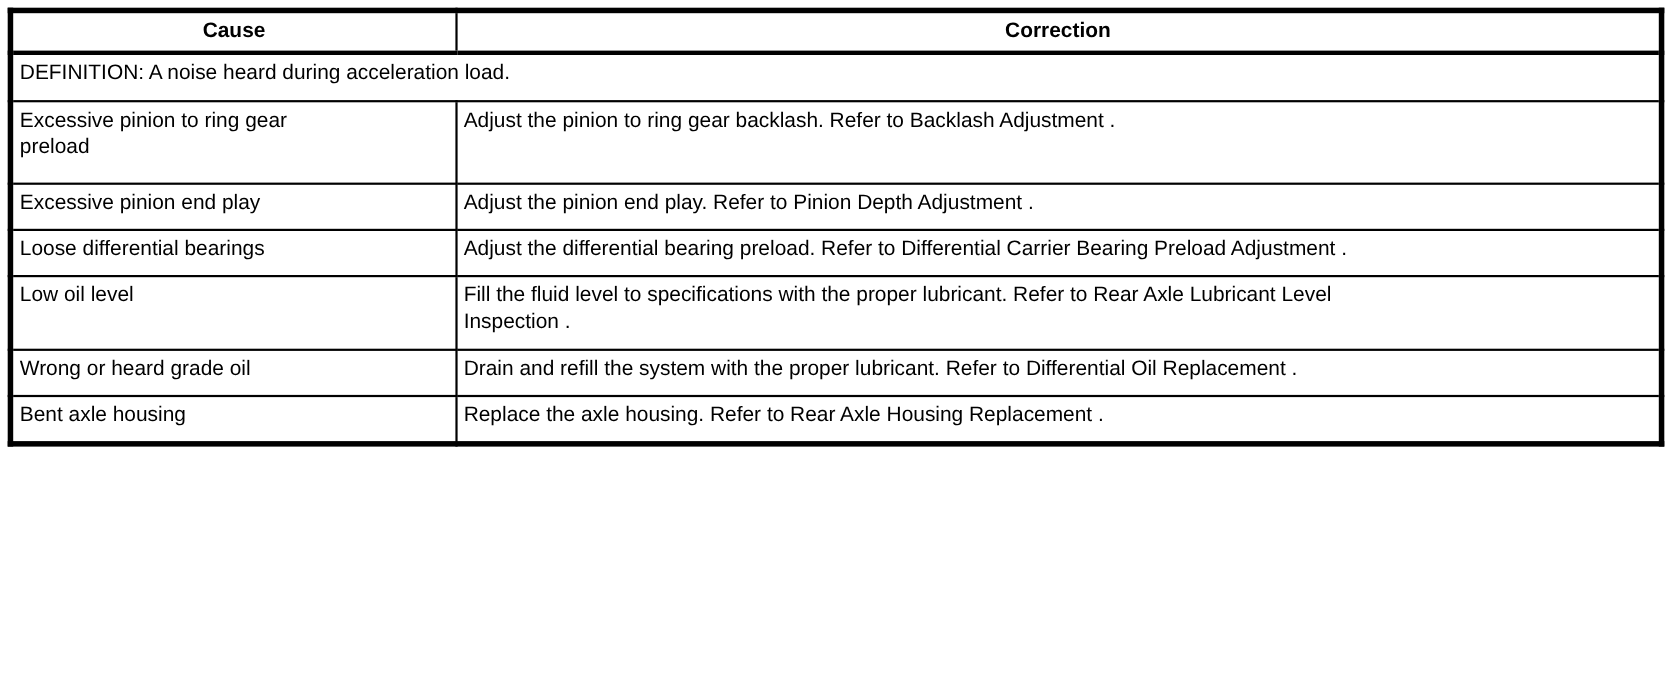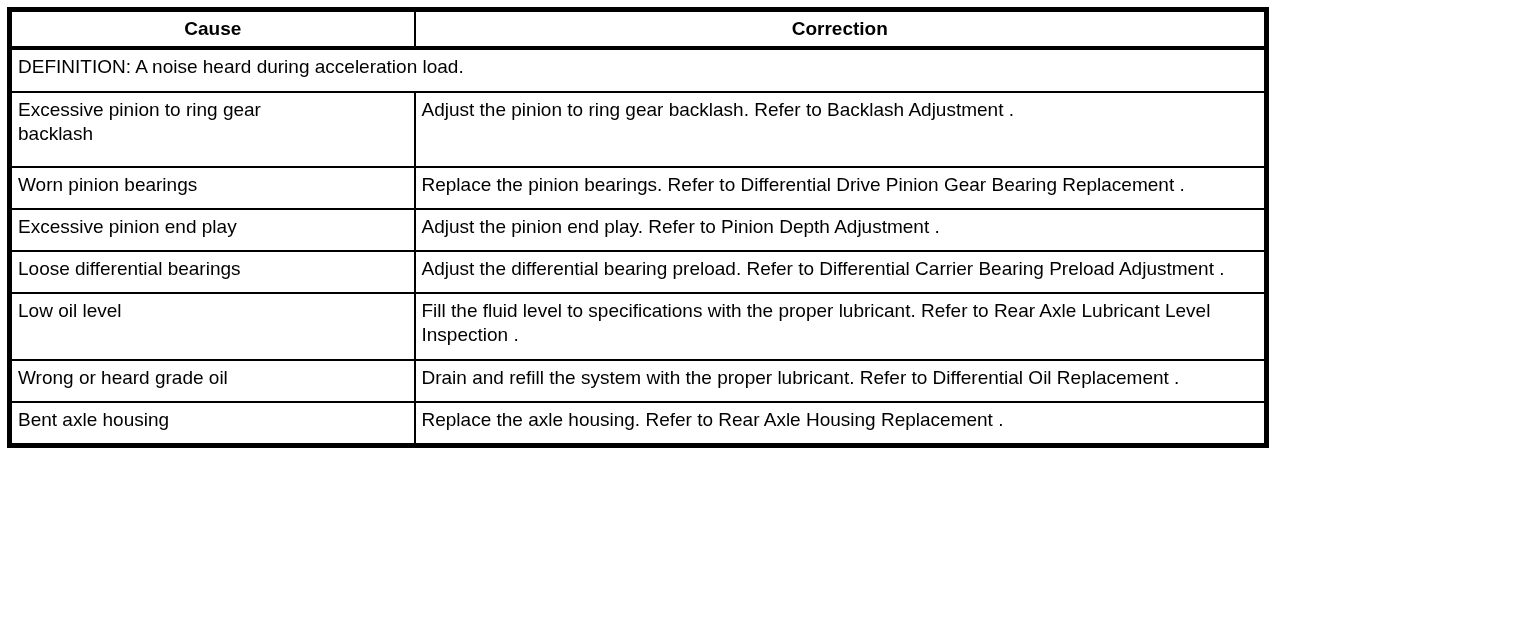--- a/index.html
+++ b/index.html
@@ -13,21 +13,21 @@
     font-family: "Liberation Sans", sans-serif;
     color: #000000;
   }
   .page {
     padding: 7px 7px;
     box-sizing: border-box;
   }
   table.diag {
     border-collapse: collapse;
     table-layout: fixed;
-    width: 1262px;
+    width: 1506px;
     border: 5px solid #000000;
     font-size: 19px;
     line-height: 1.28;
     color: #000000;
   }
   table.diag col.cause-col { width: 405px; }
   table.diag th,
   table.diag td {
     border: 2px solid #000000;
     padding: 5px 6px 4px 6px;
@@ -62,26 +62,22 @@
         <th>Cause</th>
         <th>Correction</th>
       </tr>
     </thead>
     <tbody>
       <tr class="definition-row">
         <td colspan="2">DEFINITION: A noise heard during acceleration load.</td>
       </tr>
       <tr class="data-row row-tall">
         <td>Excessive pinion to ring gear
-backlash</td>
+preload</td>
         <td>Adjust the pinion to ring gear backlash. Refer to Backlash Adjustment .</td>
-      </tr>
-      <tr class="data-row">
-        <td>Worn pinion bearings</td>
-        <td>Replace the pinion bearings. Refer to Differential Drive Pinion Gear Bearing Replacement .</td>
       </tr>
       <tr class="data-row">
         <td>Excessive pinion end play</td>
         <td>Adjust the pinion end play. Refer to Pinion Depth Adjustment .</td>
       </tr>
       <tr class="data-row">
         <td>Loose differential bearings</td>
         <td>Adjust the differential bearing preload. Refer to Differential Carrier Bearing Preload Adjustment .</td>
       </tr>
       <tr class="data-row row-medium">

